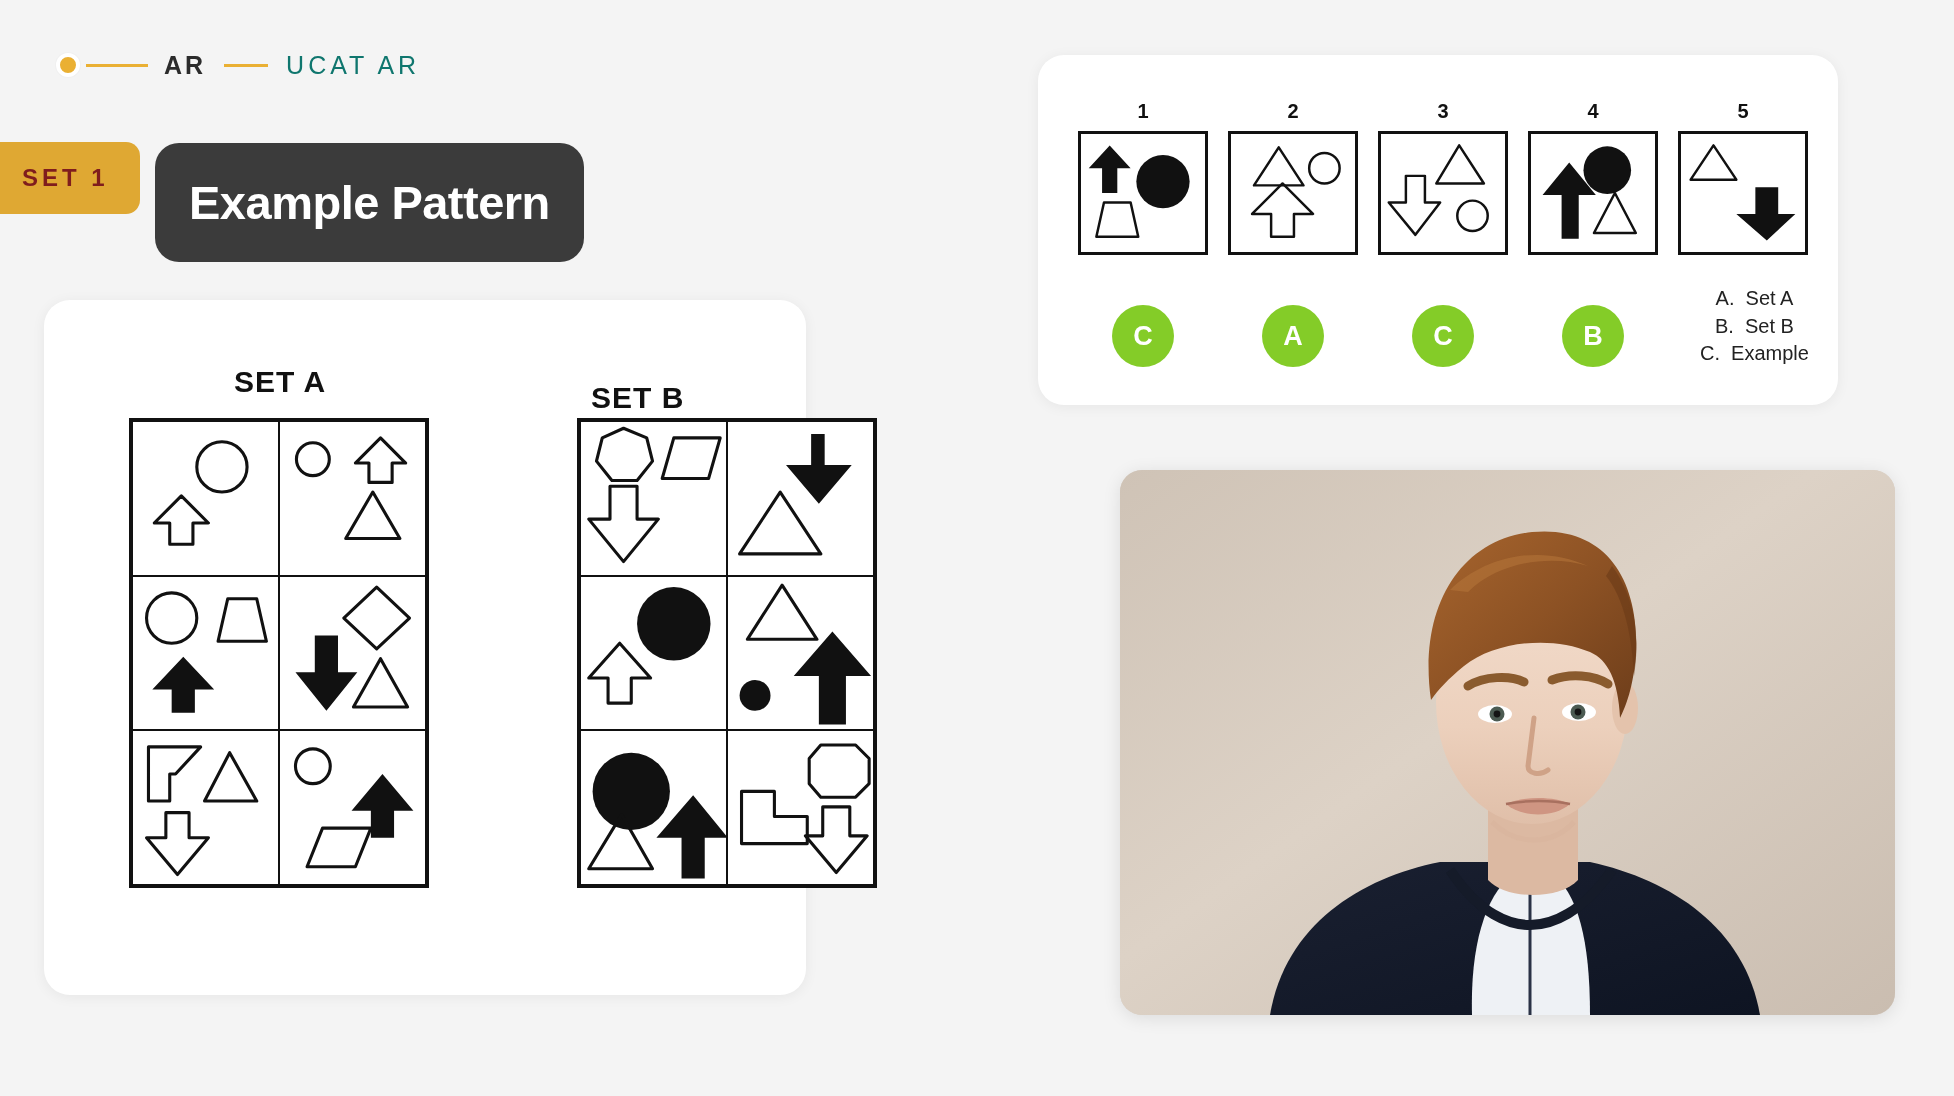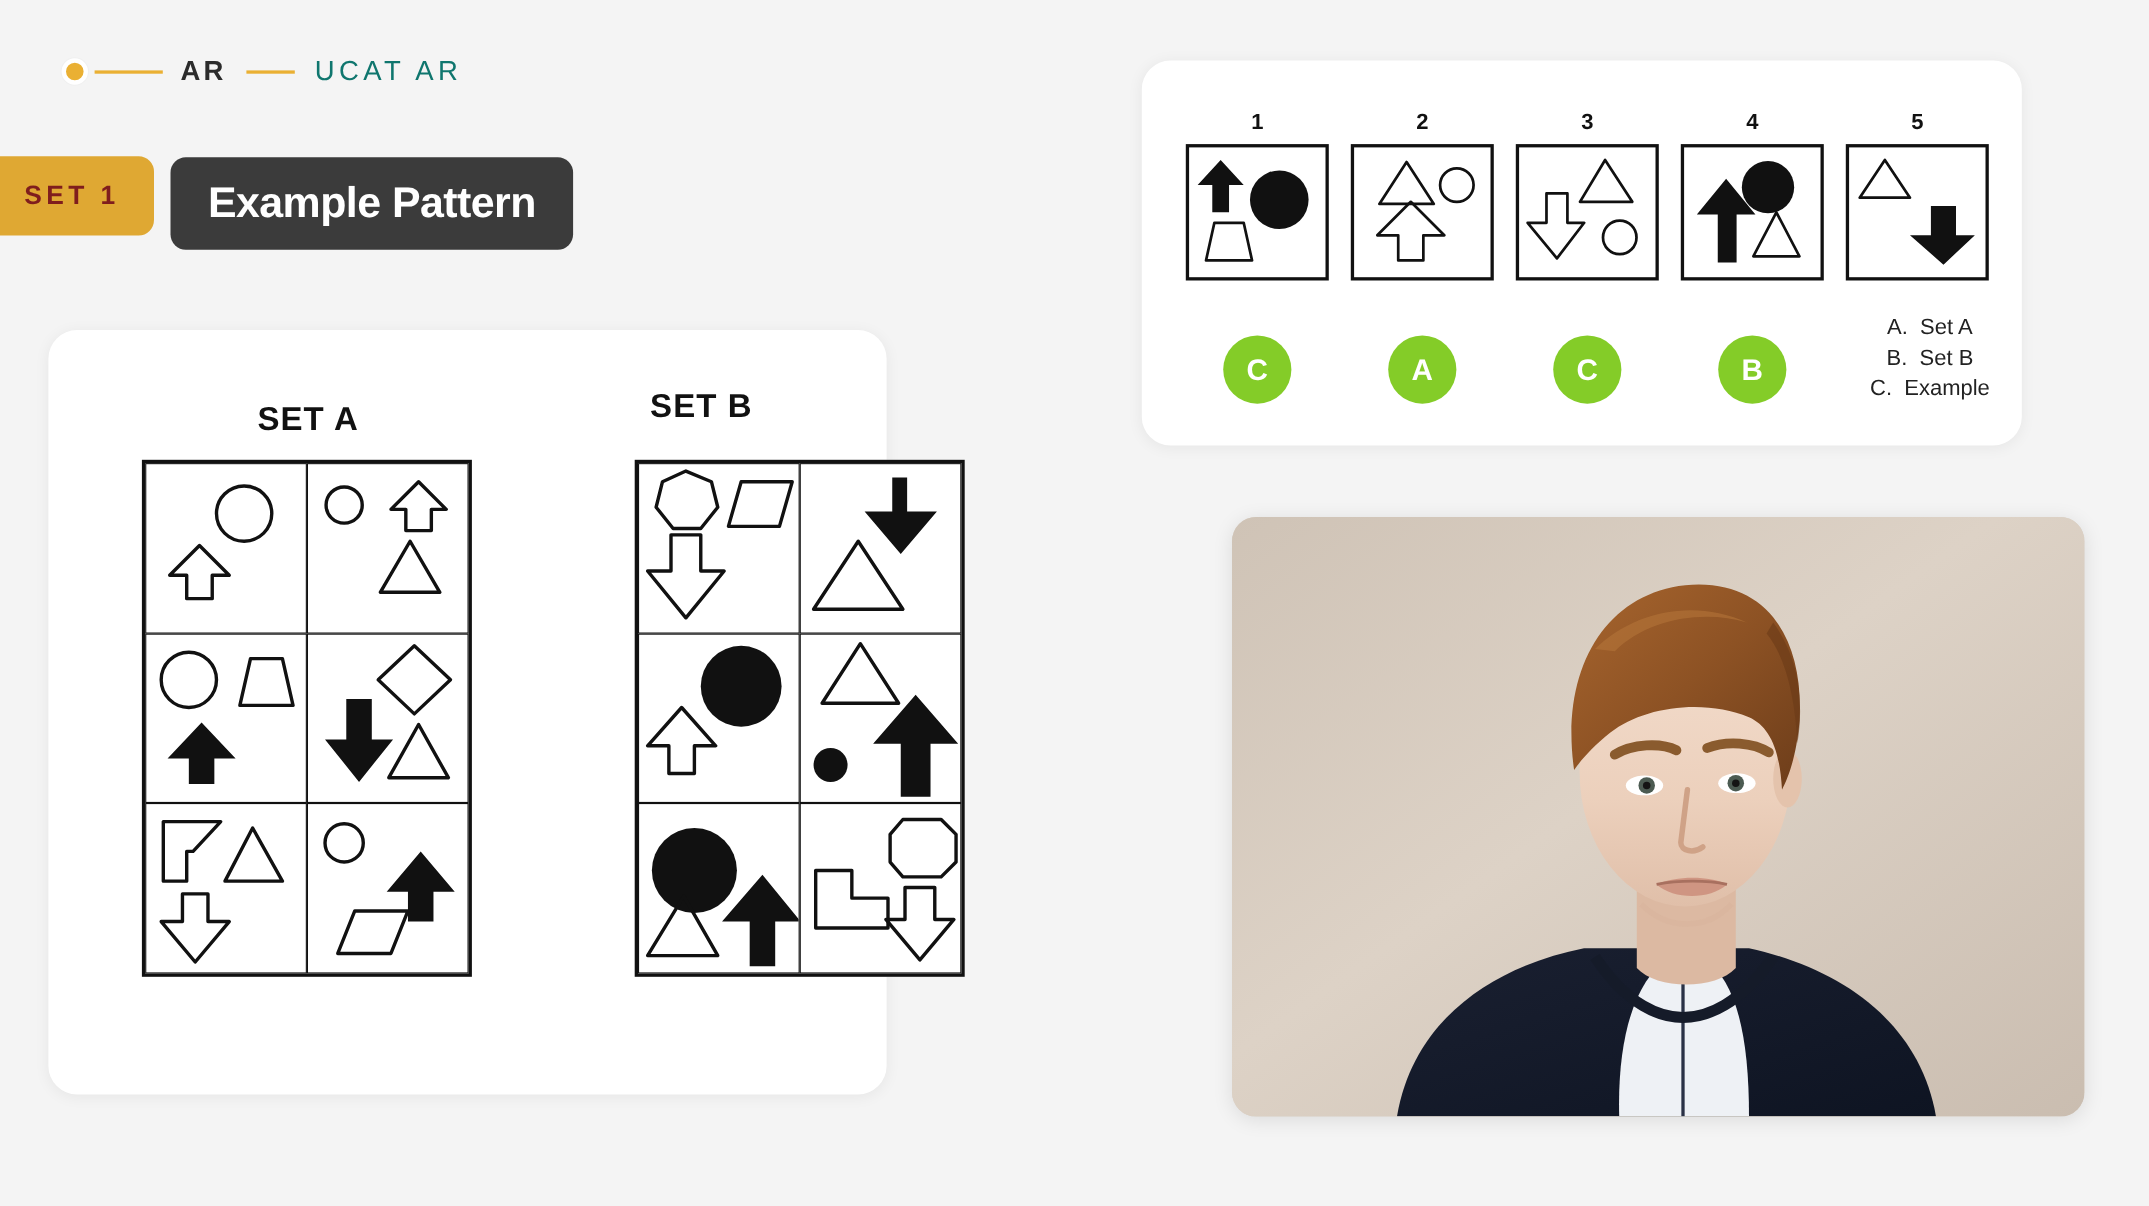--- a/index.html
+++ b/index.html
@@ -36,40 +36,40 @@
     background:#dfa833;color:#7f1d1d;
     border-radius:0 14px 14px 0;
     padding:22px 26px 22px 22px;
     font-size:24px;font-weight:bold;letter-spacing:4px;
     box-sizing:border-box;
     min-width:140px;
   }
   .title-pill{
     position:absolute;left:155px;top:143px;
     background:#3b3b3b;color:#ffffff;
-    border-radius:14px;
-    padding:20px 34px;
-    font-size:39px;font-weight:bold;
+    border-radius:24px;
+    padding:32px 34px;
+    font-size:47px;font-weight:bold;
     letter-spacing:-0.5px;
     box-sizing:border-box;
   }
 
   
   .left-card{
     position:absolute;left:44px;top:300px;
     width:762px;height:695px;
     background:#ffffff;border-radius:26px;
     box-shadow:0 2px 14px rgba(0,0,0,.06);
   }
   .set-label{
     position:absolute;font-size:30px;font-weight:bold;color:#111;
     letter-spacing:1px;
   }
   .set-label.a{left:190px;top:65px;}
-  .set-label.b{left:547px;top:53px;}
+  .set-label.b{left:547px;top:81px;}
 
   .grid{
     position:absolute;
     border:3px solid #111;
     display:grid;
     grid-template-columns:1fr 1fr;
     grid-template-rows:1fr 1fr 1fr;
     box-sizing:border-box;
     background:#fff;
   }

